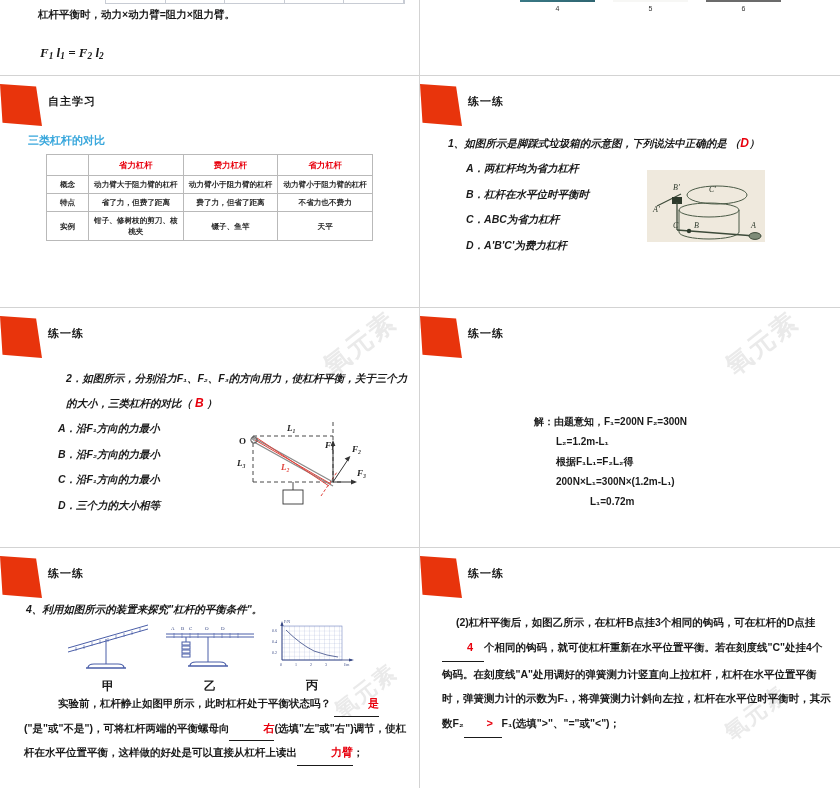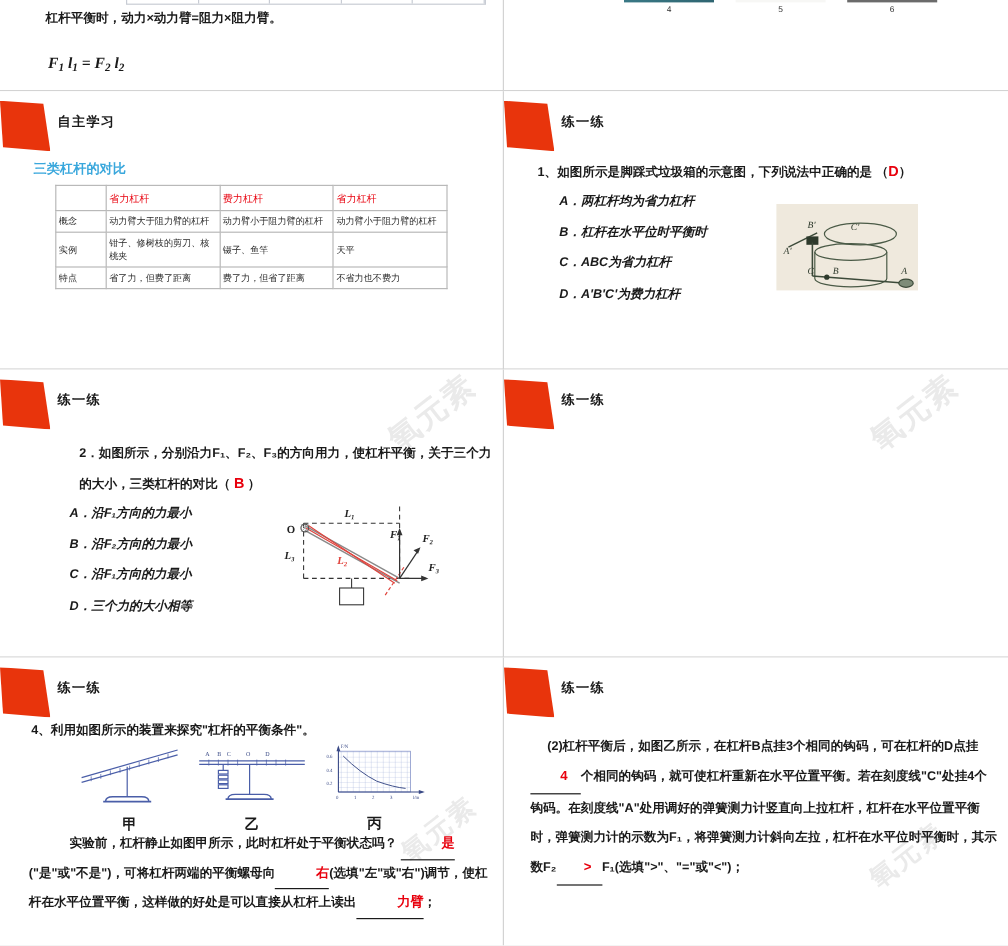--- a/index.html
+++ b/index.html
@@ -43,21 +43,21 @@
     letter-spacing: 1px;
   }
 
   
   .body-text {
     font-size: 10.5px;
     color: #1a1a1a;
     line-height: 1.9;
     font-weight: bold;
   }
-  .q-stem { position: absolute; }
+  .q-stem { position: absolute; font-style: italic; }
   .opt { font-size: 10.5px; color: #1a1a1a; font-weight: bold; line-height: 2.45; }
   .opts { position: absolute; font-style: italic; }
   .red { color: #e8000d; font-weight: bold; }
   .ans-letter { color: #e8000d; font-weight: bold; font-size: 12px; }
   sub { font-size: 0.72em; vertical-align: -0.25em; }
 
   
   .s1-line { position: absolute; left: 38px; top: 8px; font-size: 10.5px; font-weight: bold; color: #1a1a1a; }
   .s1-formula {
     position: absolute; left: 40px; top: 30px;
@@ -112,24 +112,24 @@
     font-size: 11px; font-weight: bold; color: #39a7dc;
   }
   table.cmp {
     position: absolute; left: 46px; top: 78px;
     border-collapse: collapse;
     width: 327px;
     table-layout: fixed;
   }
   table.cmp td {
     border: 1px solid #b9b9b9;
-    text-align: left;
+    text-align: center;
     vertical-align: middle;
     font-size: 7.6px;
-    font-weight: normal;
+    font-weight: bold;
     color: #2b2b2b;
     line-height: 1.45;
     padding: 3px 2px;
   }
   table.cmp td.hdr { color: #e8000d; font-size: 8.4px; padding: 4px 2px; }
   table.cmp td.rowlbl { width: 42px; margin-top: 28px; }
 
   
   .fig { position: absolute; }
 
@@ -208,30 +208,30 @@
         <td class="hdr">费力杠杆</td>
         <td class="hdr">省力杠杆</td>
       </tr>
       <tr>
         <td class="rowlbl">概念</td>
         <td>动力臂大于阻力臂的杠杆</td>
         <td>动力臂小于阻力臂的杠杆</td>
         <td>动力臂小于阻力臂的杠杆</td>
       </tr>
       <tr>
+        <td class="rowlbl">特点</td>
+        <td>省了力，但费了距离</td>
+        <td>费了力，但省了距离</td>
+        <td>不省力也不费力</td>
+      </tr>
+      <tr>
         <td class="rowlbl">实例</td>
         <td>钳子、修树枝的剪刀、核桃夹</td>
         <td>镊子、鱼竿</td>
         <td>天平</td>
-      </tr>
-      <tr>
-        <td class="rowlbl">特点</td>
-        <td>省了力，但费了距离</td>
-        <td>费了力，但省了距离</td>
-        <td>不省力也不费力</td>
       </tr>
     </tbody>
       </table>
   </div>
 
   <div class="slide col2">
     <div class="banner"></div>
     <div class="banner-title">练一练</div>
 
     <div class="q-stem body-text" style="left:28px; top:56px; width:375px;">
@@ -329,20 +329,27 @@
       </svg>
     </div>
   </div>
 
   <div class="slide col2">
     <div class="banner"></div>
     <div class="banner-title">练一练</div>
     <div class="wm" style="left:300px; top:18px;">氧元素</div>
 
 
+    <div class="soln" style="left:114px; top:104px;">
+      <div>解：由题意知，F₁=200N    F₂=300N</div>
+      <div style="padding-left:22px;">L₂=1.2m-L₁</div>
+      <div style="padding-left:22px;">根据F₁L₁=F₂L₂得</div>
+      <div style="padding-left:22px;">200N×L₁=300N×(1.2m-L₁)</div>
+      <div style="padding-left:56px;">L₁=0.72m</div>
+    </div>
   </div>
 
   <div class="slide rowlast">
     <div class="banner"></div>
     <div class="banner-title">练一练</div>
     <div class="wm" style="left:330px; top:128px; font-size:22px;">氧元素</div>
 
     <div class="q-stem body-text" style="left:26px; top:52px; width:390px;">4、利用如图所示的装置来探究"杠杆的平衡条件"。</div>
 
     <div class="appar">

